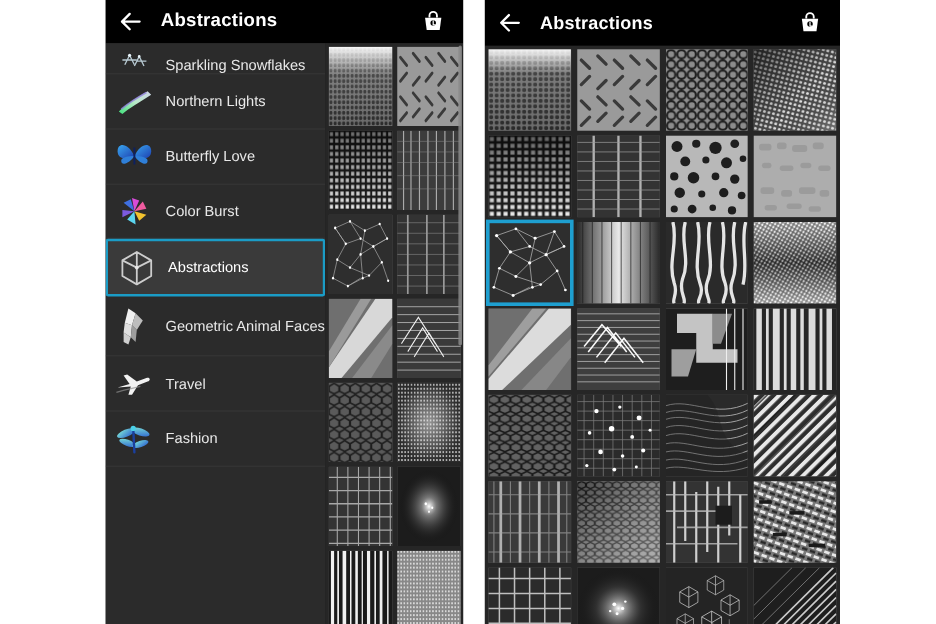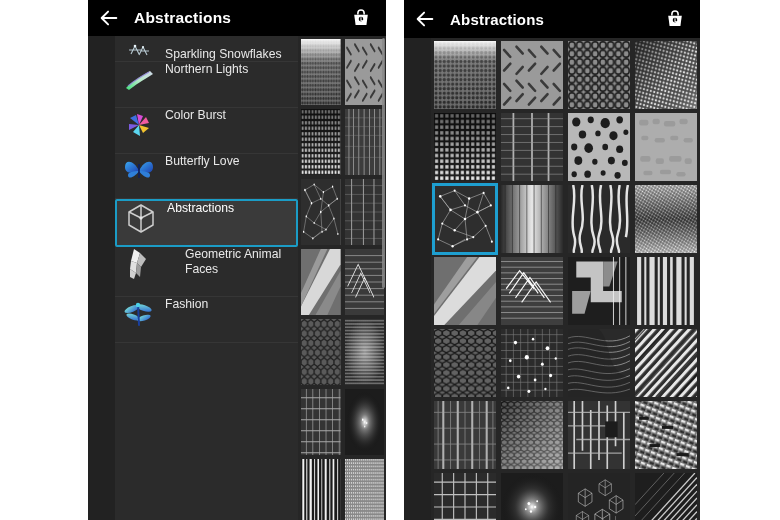--- a/index.html
+++ b/index.html
@@ -20,30 +20,30 @@
   }
   #phone-right .appbar{height:38px;}
   .back-ic{width:22px;height:22px;flex:0 0 auto;}
   .appbar-title{
     color:#ffffff;font-size:15.5px;font-weight:bold;letter-spacing:.2px;
     margin-left:14px;flex:1 1 auto;white-space:nowrap;
   }
   #phone-right .appbar-title{font-size:15px;}
   .bag-ic{width:22px;height:22px;flex:0 0 auto;margin-right:6px;}
 
-  .body-row{display:flex;height:484px;padding-left:27px;}
+  .body-row{display:flex;height:484px;}
   #phone-right .body-row{height:482px;}
 
   
   .sidebar{
     width:183px;flex:0 0 183px;background:#2b2b2b;position:relative;
     overflow:hidden;
   }
   .sb-item{
-    position:relative;display:flex;align-items:flex-start;
+    position:relative;display:flex;align-items:center;
     height:45.8px;box-sizing:border-box;
     border-bottom:1px solid #363636;padding-left:6px;
   }
   .sb-item.sel{
     border:2px solid #1b9cc6;background:#3a3a3a;
     border-radius:2px;height:48px;
   }
   .sb-ic{
     width:36px;height:34px;flex:0 0 36px;margin-right:8px;
     display:flex;align-items:center;justify-content:center;
@@ -132,80 +132,89 @@
               <path d="M6 20 C12 15 18 11 27 6" stroke="#8f7fd8" stroke-width="1.4" fill="none" opacity=".8"></path>
             </svg>
           </span>
           <span class="sb-label">Northern Lights</span>
         </div>
 
 
 
         <div class="sb-item">
           <span class="sb-ic">
+            <svg width="34" height="30" viewBox="0 0 34 30">
+              <defs>
+                <linearGradient id="bfl" x1="0" y1="0" x2="1" y2="1">
+                  <stop offset="0" stop-color="#3aa8f0"></stop>
+                    <stop offset="1" stop-color="#1d3fb0"></stop>
+                </linearGradient>
+              </defs>
+              <path d="M17 15 C12 4 3 3 3 11 C3 18 11 18 17 15 Z" fill="url(#bfl)"></path>
+              <path d="M17 15 C22 4 31 3 31 11 C31 18 23 18 17 15 Z" fill="url(#bfl)"></path>
+              <path d="M17 15 C13 21 6 24 6 19 C6 16 12 15 17 15 Z" fill="#2f7fd8"></path>
+              <path d="M17 15 C21 21 28 24 28 19 C28 16 22 15 17 15 Z" fill="#2f7fd8"></path>
+              <path d="M17 8 L17 22" stroke="#0d2060" stroke-width="1.6"></path>
+            </svg>
+          </span>
+          <span class="sb-label">Butterfly Love</span>
+        </div>
+
+        <div class="sb-item">
+          <span class="sb-ic">
             <svg width="32" height="30" viewBox="0 0 32 30">
               <g transform="translate(16,15)">
                 <path d="M0 0 L-9 -7 L-3 -10 Z" fill="#3f6fe0"></path>
                 <path d="M0 0 L-2 -11 L4 -9 Z" fill="#d84bd8"></path>
                 <path d="M0 0 L7 -8 L10 -2 Z" fill="#f05ba0"></path>
                 <path d="M0 0 L10 3 L4 8 Z" fill="#f2c22e"></path>
                 <path d="M0 0 L1 11 L-6 7 Z" fill="#5bd6f0"></path>
                 <path d="M0 0 L-10 5 L-10 -1 Z" fill="#7b5be0"></path>
               </g>
             </svg>
           </span>
           <span class="sb-label">Color Burst</span>
         </div>
 
-        <div class="sb-item">
-          <span class="sb-ic">
-            <svg width="34" height="30" viewBox="0 0 34 30">
-              <defs>
-                <linearGradient id="bfl" x1="0" y1="0" x2="1" y2="1">
-                  <stop offset="0" stop-color="#3aa8f0"></stop>
-                    <stop offset="1" stop-color="#1d3fb0"></stop>
-                </linearGradient>
-              </defs>
-              <path d="M17 15 C12 4 3 3 3 11 C3 18 11 18 17 15 Z" fill="url(#bfl)"></path>
-              <path d="M17 15 C22 4 31 3 31 11 C31 18 23 18 17 15 Z" fill="url(#bfl)"></path>
-              <path d="M17 15 C13 21 6 24 6 19 C6 16 12 15 17 15 Z" fill="#2f7fd8"></path>
-              <path d="M17 15 C21 21 28 24 28 19 C28 16 22 15 17 15 Z" fill="#2f7fd8"></path>
-              <path d="M17 8 L17 22" stroke="#0d2060" stroke-width="1.6"></path>
-            </svg>
-          </span>
-          <span class="sb-label">Butterfly Love</span>
-        </div>
-
         <div class="sb-item sel">
           <span class="sb-ic">
             <svg width="32" height="32" viewBox="0 0 32 32">
               <g fill="none" stroke="#cdcdcd" stroke-width="1.5" stroke-linejoin="round">
                 <path d="M16 3 L28 10 L28 23 L16 30 L4 23 L4 10 Z"></path>
                 <path d="M16 3 L16 16 M16 16 L28 10 M16 16 L4 10 M16 16 L16 30"></path>
               </g>
               <circle cx="16" cy="16" r="1.6" fill="#e6e6e6"></circle>
             </svg>
           </span>
           <span class="sb-label">Abstractions</span>
         </div>
 
 
-        <div class="sb-item" style="height:50px;gap:20px;">
+        <div class="sb-item" style="height:50px;">
           <span class="sb-ic">
             <svg width="30" height="34" viewBox="0 0 30 34">
               <polygon points="10,2 16,6 13,16 7,14" fill="#f0f0f0"></polygon>
               <polygon points="16,6 22,12 17,20 13,16" fill="#bdbdbd"></polygon>
               <polygon points="7,14 13,16 12,26 6,22" fill="#e0e0e0"></polygon>
               <polygon points="13,16 17,20 16,30 12,26" fill="#9d9d9d"></polygon>
               <polygon points="6,22 12,26 10,32 6,30" fill="#cfcfcf"></polygon>
             </svg>
           </span>
           <span class="sb-label">Geometric Animal Faces</span>
         </div>
 
+        <div class="sb-item">
+          <span class="sb-ic">
+            <svg width="34" height="26" viewBox="0 0 34 26">
+              <path d="M3 16 L13 13 L8 6 L11 5 L19 11 L27 8 C30 7 31 10 28 11 L20 14 L15 22 L12 22 L14 15 Z" fill="#f2f2f2"></path>
+              <path d="M2 20 C8 18 14 17 22 15" stroke="#8d8d8d" stroke-width="1.1" fill="none" opacity=".7"></path>
+            </svg>
+          </span>
+          <span class="sb-label">Travel</span>
+        </div>
 
         <div class="sb-item">
           <span class="sb-ic">
             <svg width="34" height="30" viewBox="0 0 34 30">
               <defs>
                 <linearGradient id="dfw" x1="0" y1="0" x2="1" y2="1">
                   <stop offset="0" stop-color="#7fe8d8"></stop>
                     <stop offset="1" stop-color="#2a5fd0"></stop>
                 </linearGradient>
               </defs>

